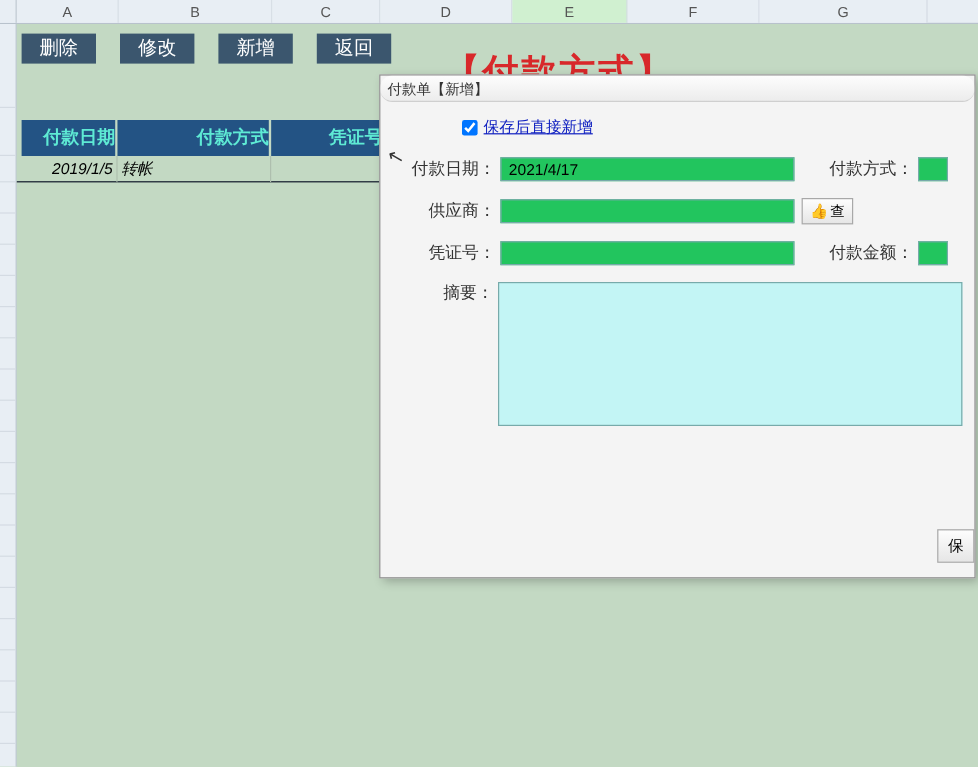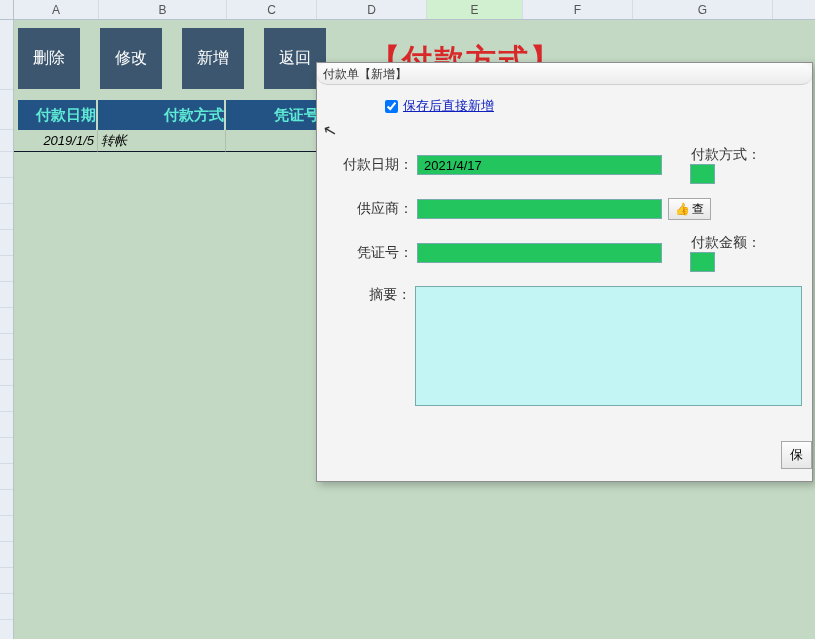--- a/index.html
+++ b/index.html
@@ -79,21 +79,21 @@
       left: 18px;
       top: 28px;
       display: flex;
       gap: 20px;
       z-index: 2;
     }
     .btn-dark {
       background: #3b566e;
       color: #fff;
       border: none;
-      padding: 20px 15px;
+      padding: 2px 15px;
       font-size: 16px;
       cursor: pointer;
     }
     
     .big-title {
       position: absolute;
       left: 370px;
       top: 40px;
       font-size: 30px;
       color: #d8282a;
@@ -167,21 +167,21 @@
     }
     .dlg-body {
       padding: 12px 10px 10px 20px;
       position: relative;
       height: calc(100% - 22px);
     }
     .chk-row {
       display: flex;
       align-items: center;
       gap: 5px;
-      margin-bottom: 31px;
+      margin-bottom: 16px;
       color: #1020c0;
       font-size: 13px;
       padding-left: 48px;
     }
     .chk-row label { text-decoration: underline; }
     .cursor {
       position: absolute;
       left: 6px;
       top: 36px;
       font-size: 16px;
@@ -220,21 +220,21 @@
       font-size: 12px;
       cursor: pointer;
       display: inline-flex;
       align-items: center;
       gap: 2px;
     }
     .thumb-icon { color: #e8a020; font-size: 12px; }
     .right-col {
       margin-left: 28px;
       display: flex;
-      flex-direction: column;
+      align-items: center;
     }
     .right-col .lbl { width: 75px; }
     .textarea {
       background: #c3f5f5;
       border: 1px solid #7aa;
       width: 395px;
       height: 120px;
       resize: none;
       font-size: 13px;
       padding: 4px;

